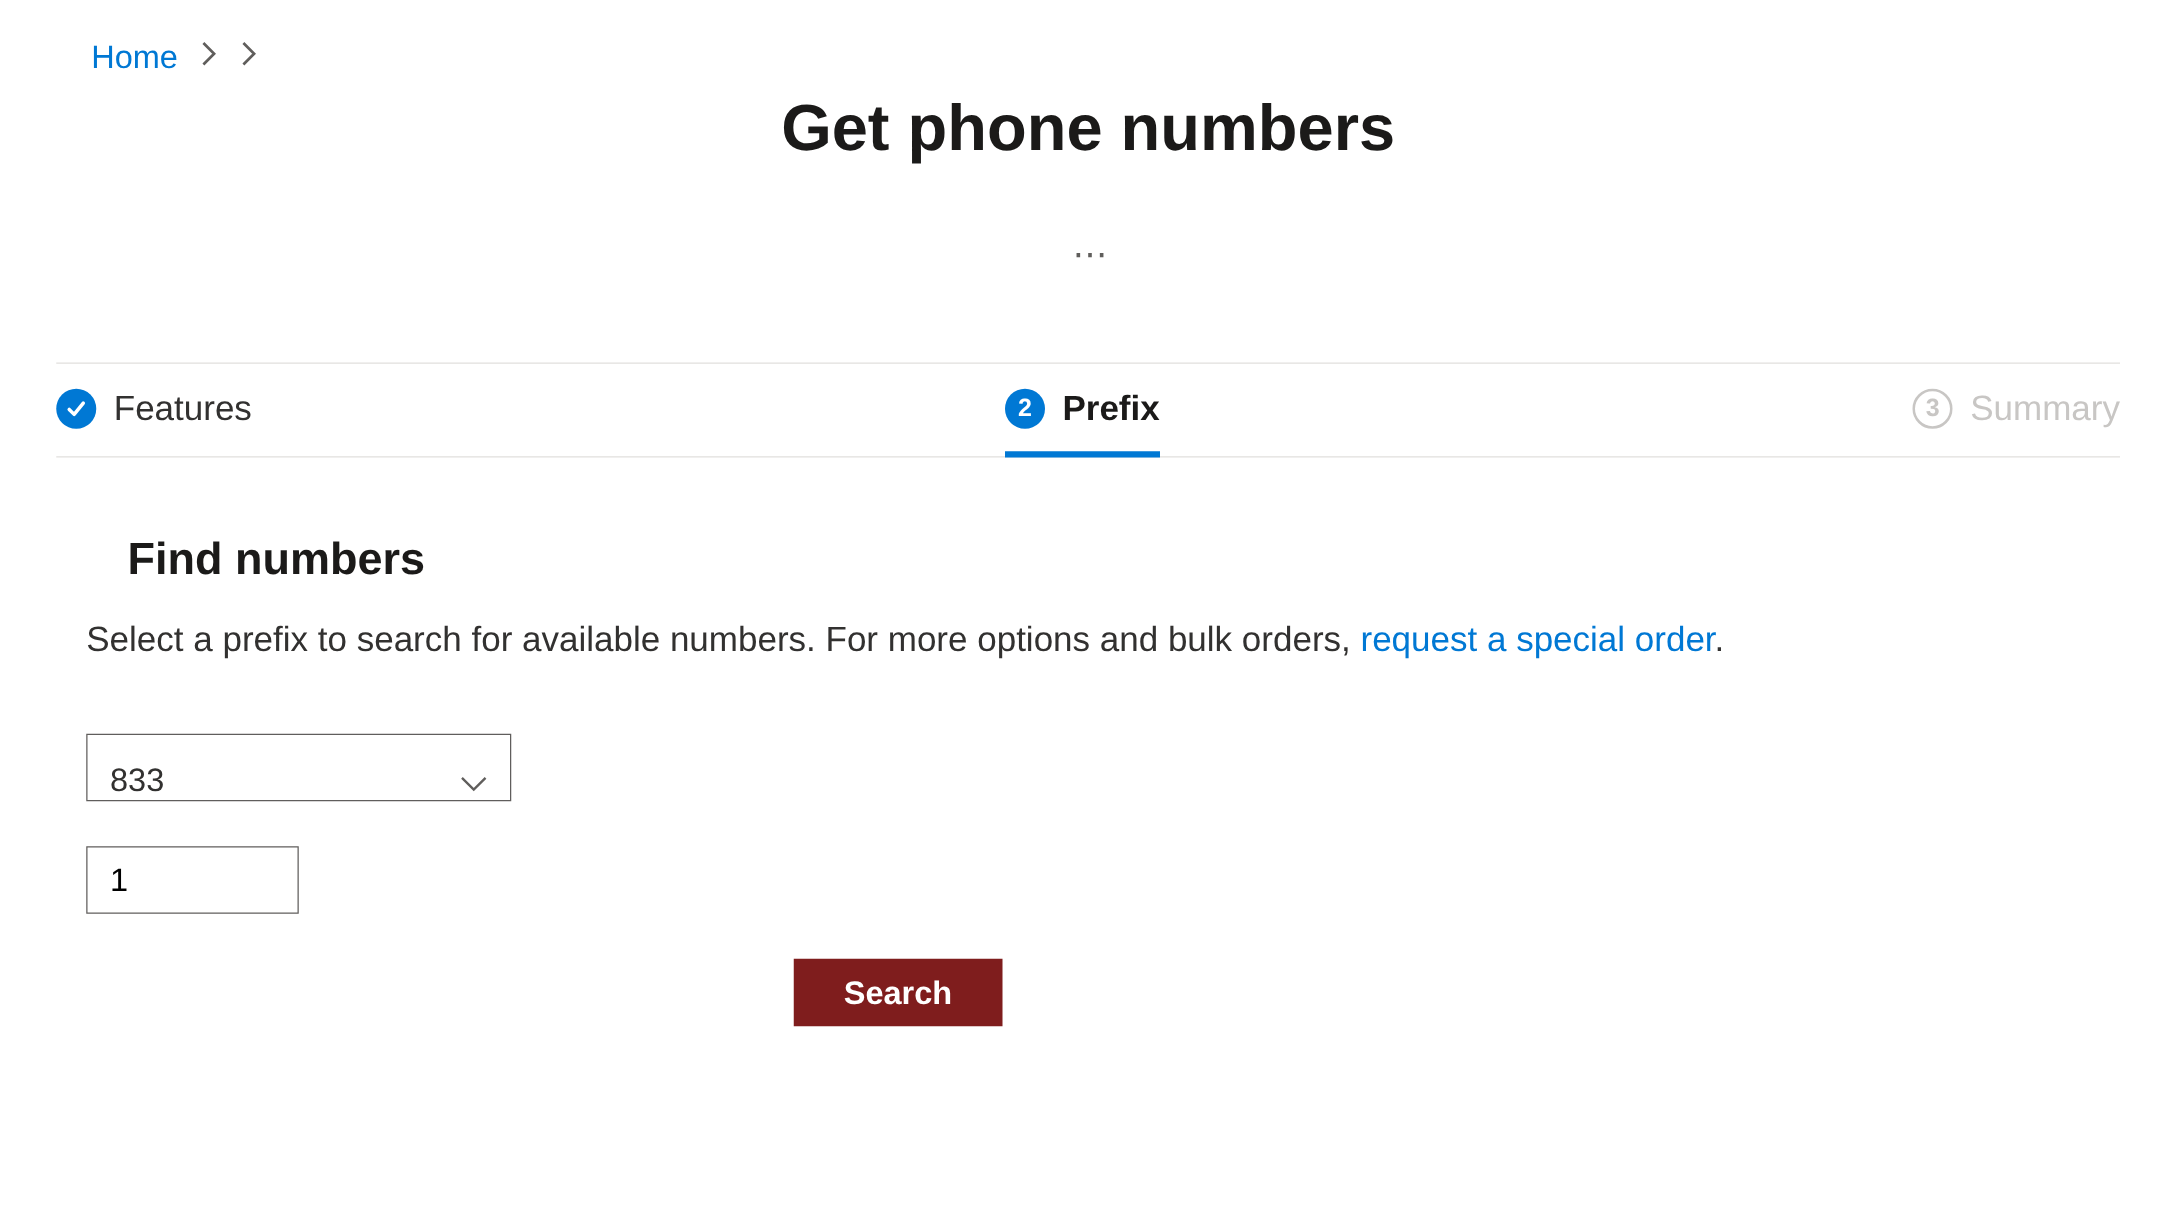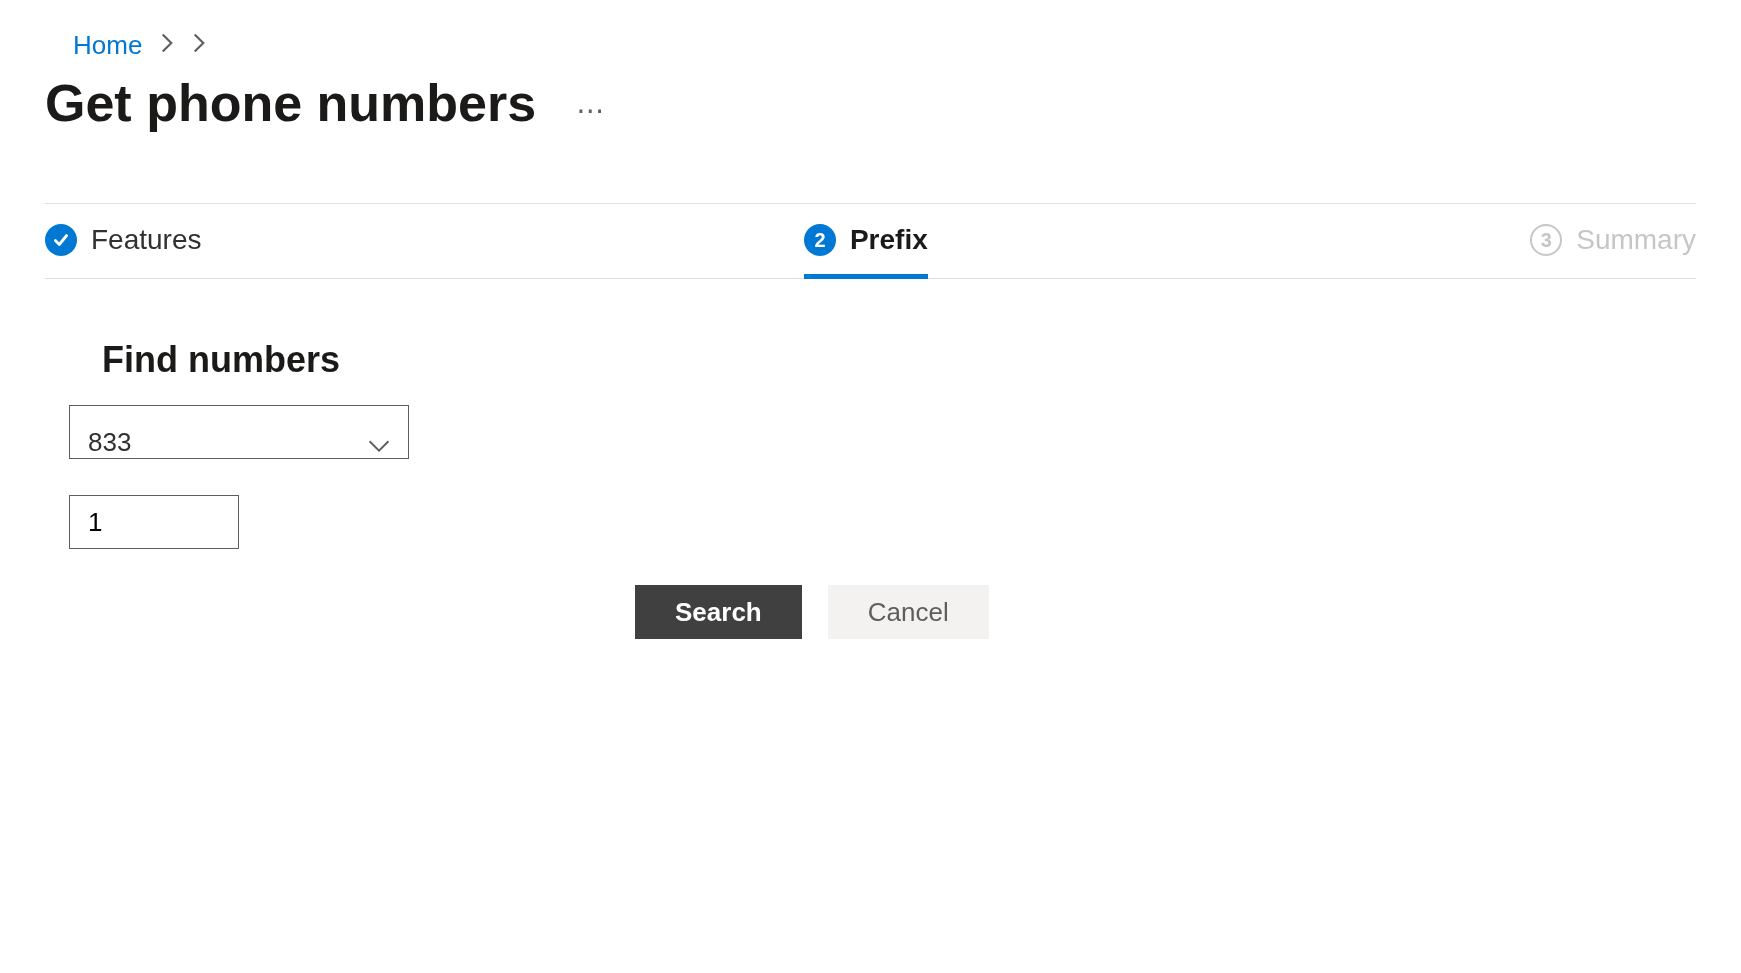--- a/index.html
+++ b/index.html
@@ -27,20 +27,21 @@
     }
     .breadcrumb .chevron {
       color: #605e5c;
       font-size: 22px;
     }
     .page-title-row {
       display: flex;
       align-items: center;
       gap: 40px;
       margin-bottom: 70px;
+      flex-direction: column;
     }
     h1.page-title {
       font-size: 52px;
       font-weight: 600;
       color: #1b1a19;
     }
     .ellipsis-icon {
       font-size: 28px;
       color: #605e5c;
       cursor: pointer;
@@ -169,21 +170,21 @@
     }
     button {
       height: 54px;
       padding: 0 40px;
       font-size: 26px;
       font-weight: 600;
       border: none;
       cursor: pointer;
     }
     .btn-primary {
-      background: #404040;
+      background: #7f1d1d;
       color: #fff;
       text-align: center;
     }
     .btn-secondary {
       background: #f3f2f1;
       color: #605e5c;
       font-weight: 400;
     }
   </style>
 </head>
@@ -222,35 +223,37 @@
     <span>Prefix</span>
   </div>
   <div class="tab disabled">
     <span class="tab-badge disabled-badge">3</span>
     <span>Summary</span>
   </div>
 </div>
 
 <div class="content">
   <h2 class="section-title">Find numbers</h2>
+  <p class="section-desc">
+    <span>Select a prefix to search for available numbers. For more options and bulk orders, </span><a href="#">request a special order</a><span>.</span>
+  </p>
 
   <div class="form-row">
     <div class="select-wrapper">
       <div class="select">
         <span>833</span>
         <span class="chev-down">
           <svg width="22" height="14" viewBox="0 0 14 8">
               <path d="M1 1 L7 7 L13 1" stroke="#605e5c" stroke-width="1.2" fill="none"></path>
             </svg>
         </span>
       </div>
     </div>
   </div>
 
   <div class="form-row">
     <input type="text" class="text-input" value="1" style="">
   </div>
 
   <div class="button-row">
     <button class="btn-primary">Search</button>
-    <button class="btn-secondary">Cancel</button>
   </div>
 </div>
 
 </body></html>

